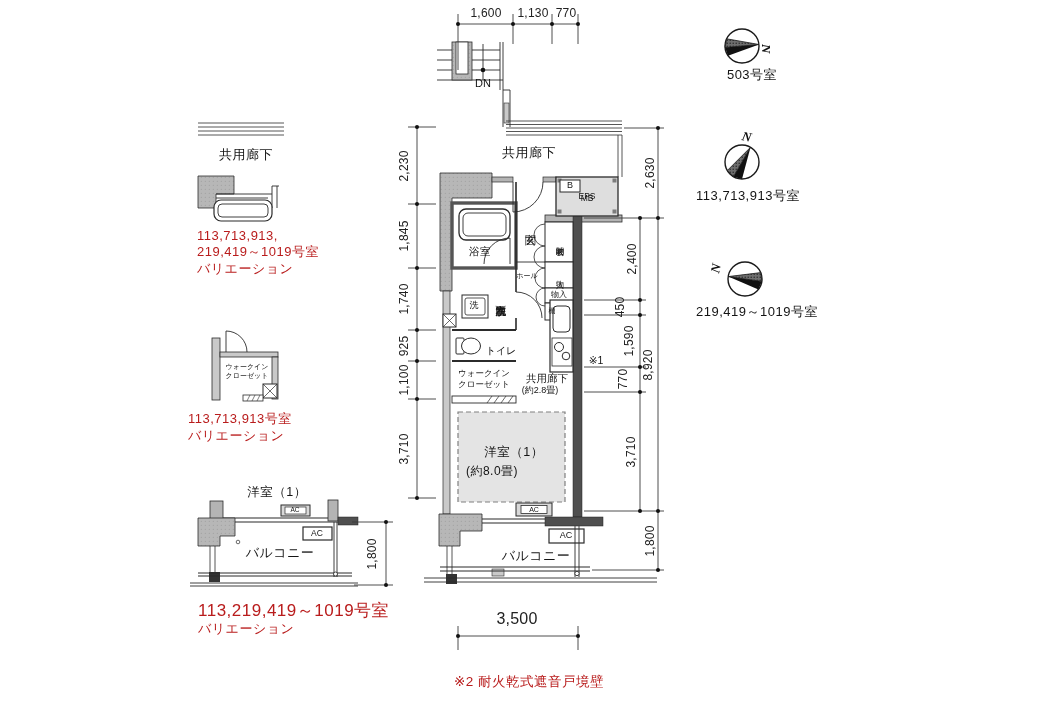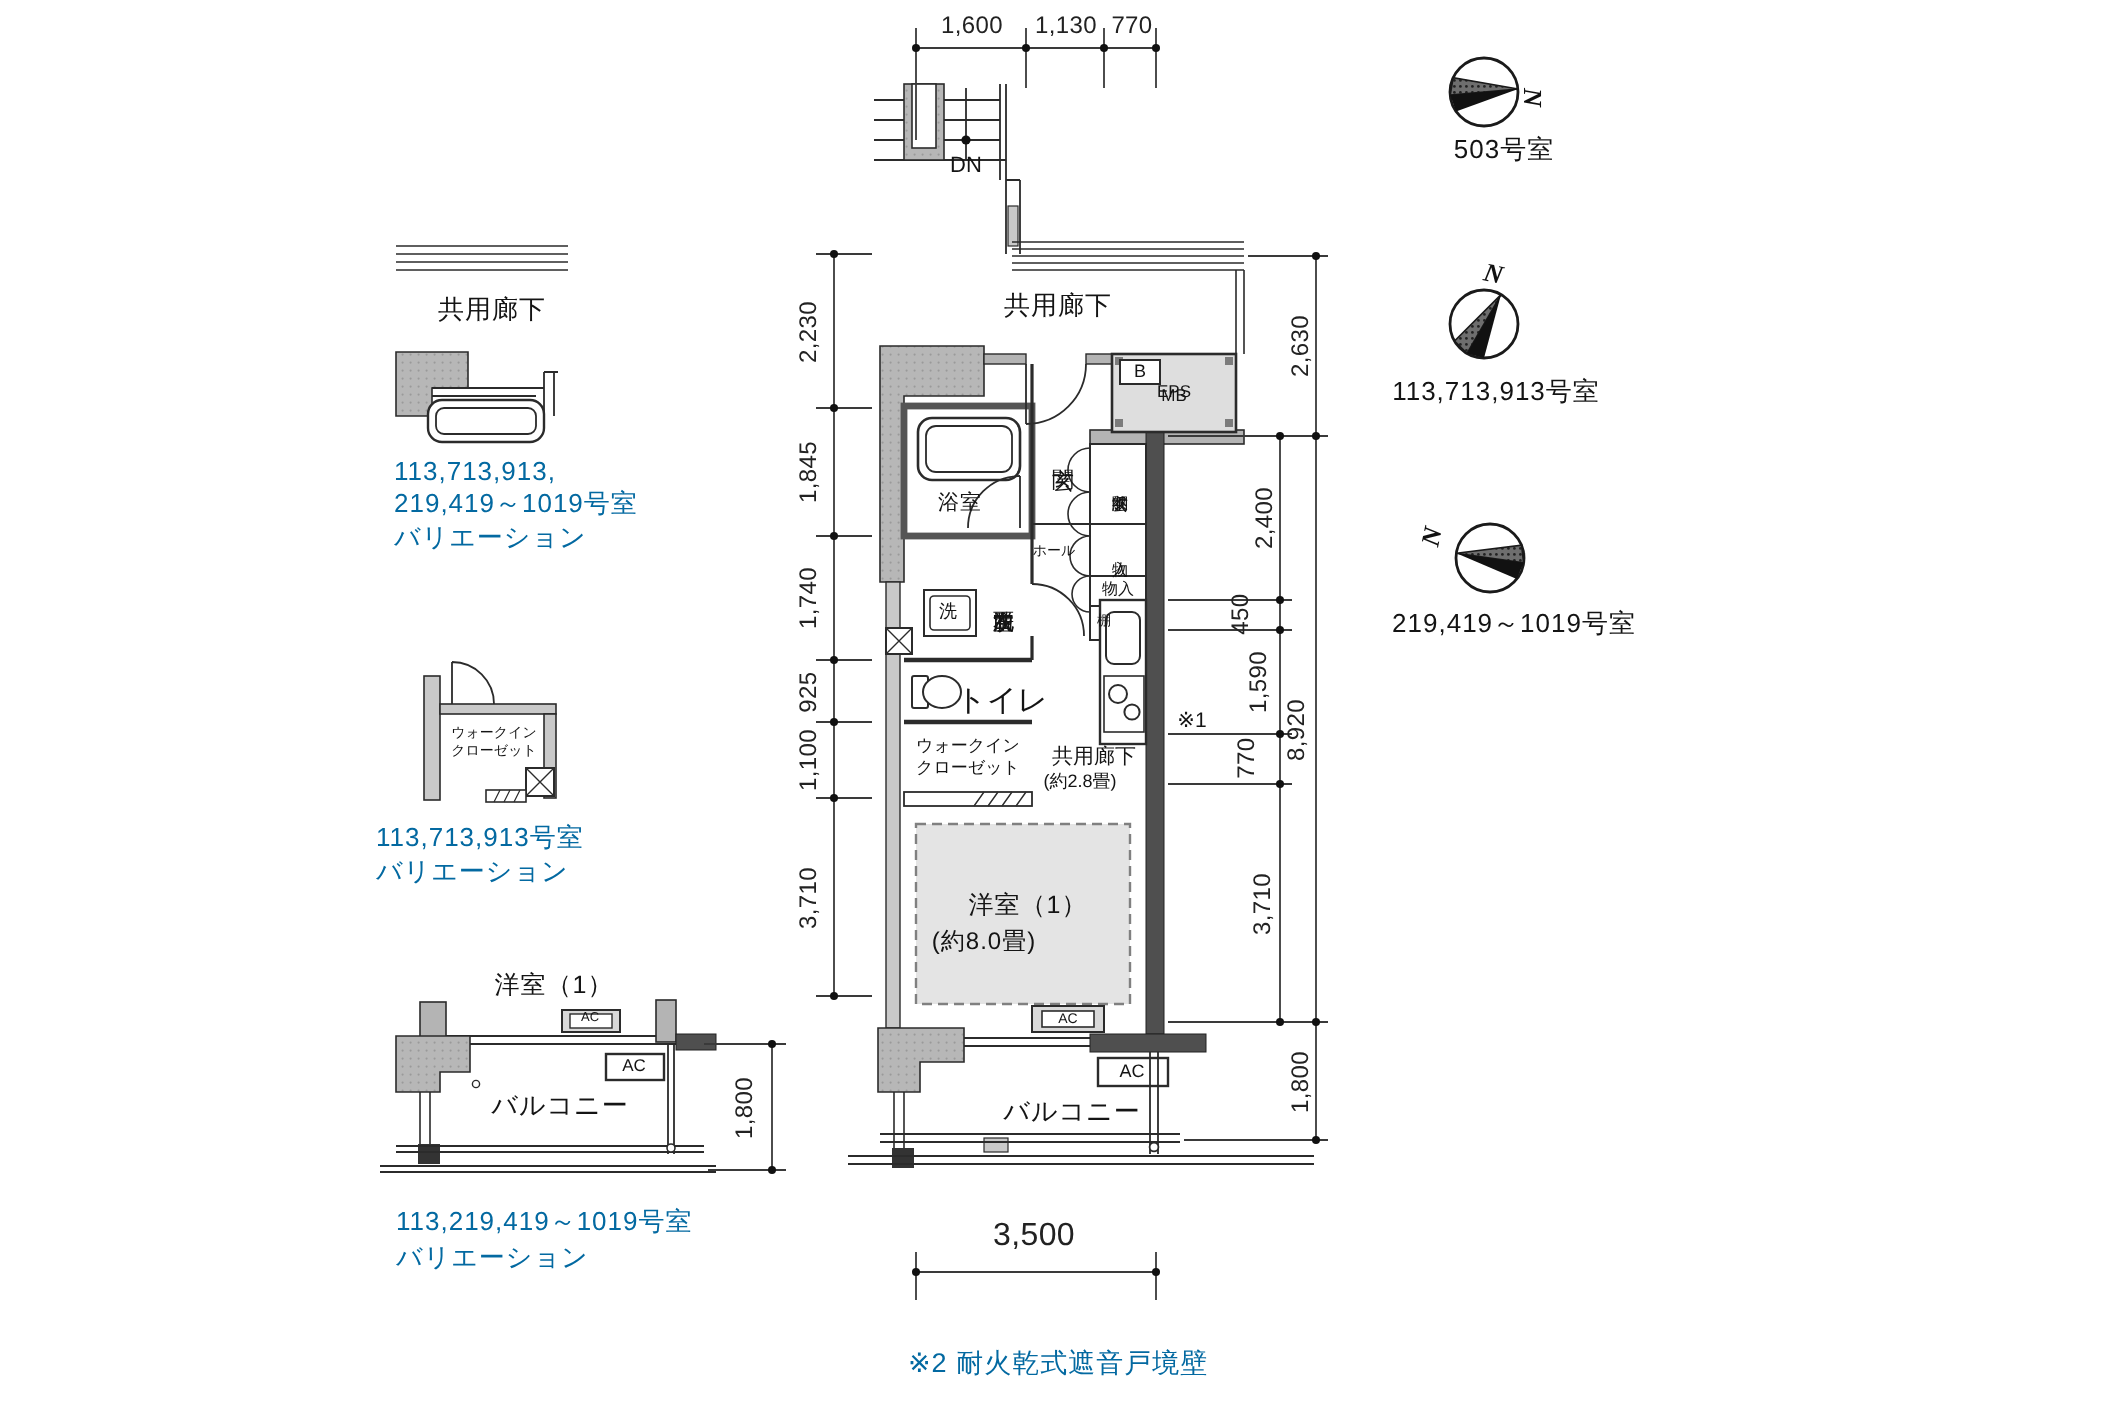--- a/index.html
+++ b/index.html
@@ -1,21 +1,21 @@
 <!DOCTYPE html>
 <html><head>
 <meta charset="utf-8">
 <style>
   html,body{margin:0;padding:0;background:#fff;}
   #canvas{position:relative;width:1056px;height:706px;background:#fff;overflow:hidden;
           font-family:"Liberation Sans","DejaVu Sans",sans-serif;color:#111;}
   #art{position:absolute;left:0;top:0;}
   .lbl{position:absolute;transform:translate(-50%,-50%);white-space:nowrap;line-height:1.05;
        color:#141414;letter-spacing:0.5px;}
-  .lbl-l{position:absolute;transform:translate(0,-50%);white-space:nowrap;line-height:1.05;color:#0369a1;letter-spacing:0.5px;}
+  .lbl-l{position:absolute;transform:translate(0,-50%);white-space:nowrap;line-height:1.05;color:#b91c1c;letter-spacing:0.5px;}
   .lbl-r{position:absolute;transform:translate(-50%,-50%) rotate(-90deg);white-space:nowrap;color:#222;letter-spacing:0.3px;}
   .lbl-v{position:absolute;transform:translate(-50%,-50%);writing-mode:vertical-rl;text-orientation:upright;
          white-space:nowrap;line-height:1;color:#141414;letter-spacing:1px;}
   .dim{color:#222;letter-spacing:0.2px;}
   .north{font-family:"Liberation Serif","DejaVu Serif",serif;font-style:italic;font-weight:bold;color:#111;}
 </style>
 </head>
 <body>
 <div id="canvas">
 
@@ -239,21 +239,21 @@
 <div class="lbl" style="left:587px;top:196px;font-size:8.5px;letter-spacing:0">EPS</div>
 <div class="lbl" style="left:480px;top:252px;font-size:10.5px">浴室</div>
 <div class="lbl-v" style="left:530px;top:226px;font-size:11px">玄関</div>
 <div class="lbl-v" style="left:559px;top:241px;font-size:8px;letter-spacing:0">玄関収納</div>
 <div class="lbl-v" style="left:559px;top:274px;font-size:8px;letter-spacing:0">物入</div>
 <div class="lbl" style="left:559px;top:295px;font-size:8px;letter-spacing:0">物入</div>
 <div class="lbl" style="left:552px;top:311px;font-size:7px;letter-spacing:0">棚</div>
 <div class="lbl" style="left:527px;top:276px;font-size:7px;letter-spacing:0">ホール</div>
 <div class="lbl-v" style="left:501px;top:297px;font-size:10.5px;letter-spacing:0">洗面脱衣室</div>
 <div class="lbl" style="left:474px;top:306px;font-size:9px;letter-spacing:0">洗</div>
-<div class="lbl" style="left:501px;top:351px;font-size:15px;letter-spacing:0">トイレ</div>
+<div class="lbl" style="left:501px;top:351px;font-size:10px;letter-spacing:0">トイレ</div>
 <div class="lbl" style="left:484px;top:373px;font-size:8.5px;letter-spacing:0">ウォークイン</div>
 <div class="lbl" style="left:484px;top:384px;font-size:8.5px;letter-spacing:0">クローゼット</div>
 <div class="lbl" style="left:547px;top:379px;font-size:10.5px;letter-spacing:0">共用廊下</div>
 <div class="lbl" style="left:540px;top:391px;font-size:9px;letter-spacing:0">(約2.8畳)</div>
 <div class="lbl" style="left:514px;top:453px;font-size:12.5px">洋室（1）</div>
 <div class="lbl" style="left:492px;top:471px;font-size:12px">(約8.0畳)</div>
 <div class="lbl" style="left:534px;top:510px;font-size:7px;letter-spacing:0">AC</div>
 <div class="lbl" style="left:566px;top:536px;font-size:9px;letter-spacing:0">AC</div>
 <div class="lbl" style="left:536px;top:556px;font-size:13px">バルコニー</div>
 <div class="lbl" style="left:596px;top:361px;font-size:10.5px;letter-spacing:0">※1</div>
@@ -285,21 +285,21 @@
 <div class="lbl" style="left:247px;top:367px;font-size:7px;letter-spacing:0">ウォークイン</div>
 <div class="lbl" style="left:247px;top:376px;font-size:7px;letter-spacing:0">クローゼット</div>
 <div class="lbl-l" style="left:188px;top:419px;font-size:13px">113,713,913号室</div>
 <div class="lbl-l" style="left:188px;top:436px;font-size:13px">バリエーション</div>
 
 <div class="lbl" style="left:277px;top:493px;font-size:12.5px">洋室（1）</div>
 <div class="lbl" style="left:295px;top:510px;font-size:6.5px;letter-spacing:0">AC</div>
 <div class="lbl" style="left:317px;top:533px;font-size:8.5px;letter-spacing:0">AC</div>
 <div class="lbl" style="left:280px;top:553px;font-size:13px">バルコニー</div>
 <div class="lbl-r dim" style="left:372px;top:554px;font-size:12px">1,800</div>
-<div class="lbl-l" style="left:198px;top:611px;font-size:13px">113,219,419～1019号室</div>
+<div class="lbl-l" style="left:198px;top:611px;font-size:17px">113,219,419～1019号室</div>
 <div class="lbl-l" style="left:198px;top:629px;font-size:13px">バリエーション</div>
 
 <div class="lbl north" style="left:766px;top:49px;font-size:13px;transform:translate(-50%,-50%) rotate(90deg)">N</div>
 <div class="lbl" style="left:752px;top:75px;font-size:13px">503号室</div>
 <div class="lbl north" style="left:747px;top:137px;font-size:13px;transform:translate(-50%,-50%) rotate(12deg)">N</div>
 <div class="lbl" style="left:748px;top:196px;font-size:13px">113,713,913号室</div>
 <div class="lbl north" style="left:716px;top:268px;font-size:13px;transform:translate(-50%,-50%) rotate(-78deg)">N</div>
 <div class="lbl" style="left:757px;top:312px;font-size:13px">219,419～1019号室</div>
 
 <div class="lbl-l" style="left:454px;top:682px;font-size:13.5px">※2 耐火乾式遮音戸境壁</div>

